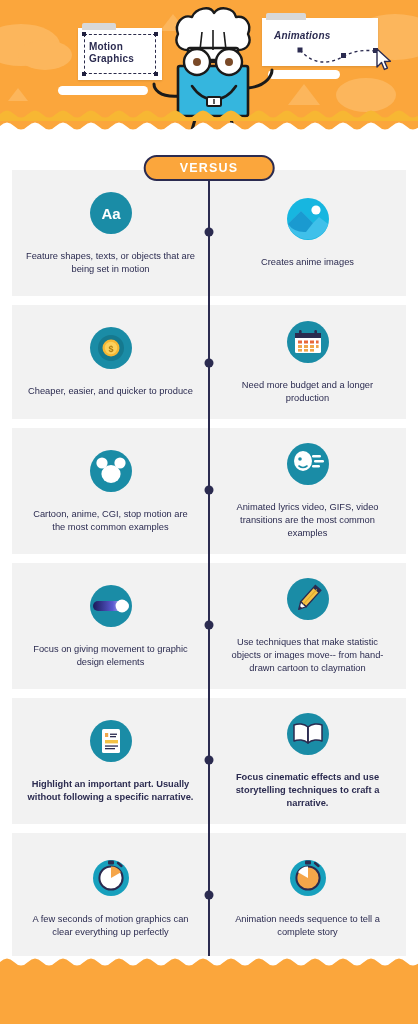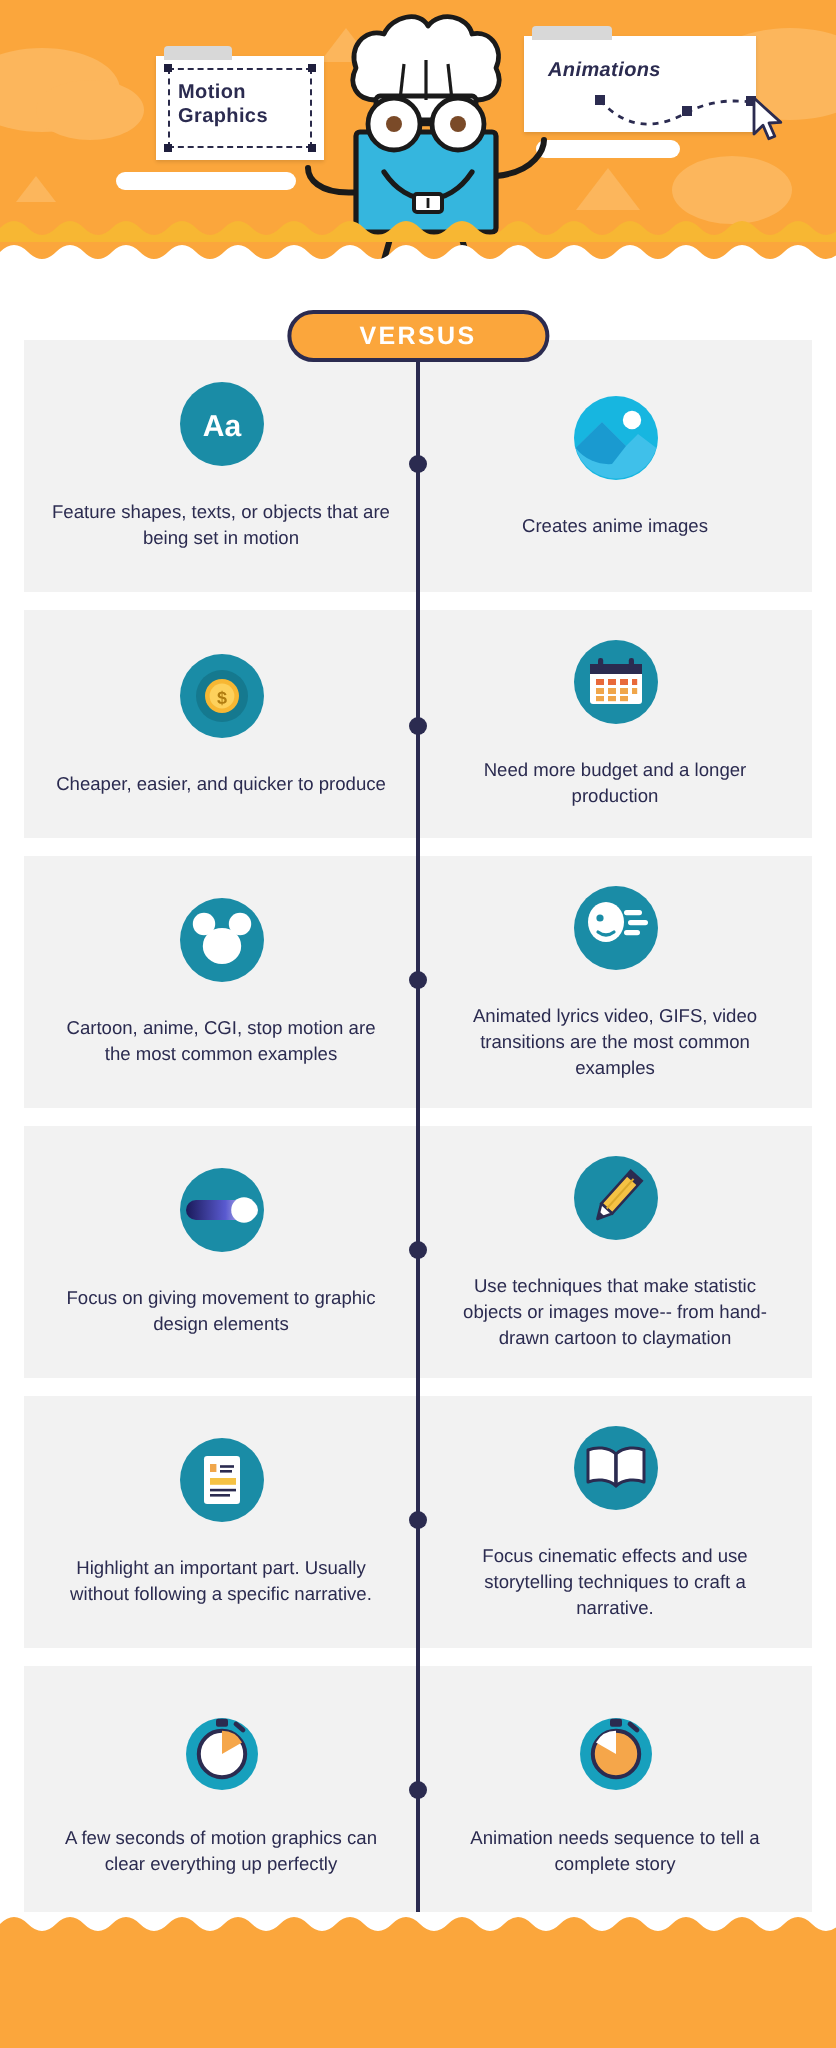--- a/index.html
+++ b/index.html
@@ -374,21 +374,21 @@
               <path d="M20.2,32.6 L22.1,36 L24,32.6 Z" fill="#2b2b50"></path>
               <rect x="18.4" y="7" width="7.4" height="3.4" fill="#2b2b50"></rect>
               <path d="M22.1,9 L22.1,29" stroke="#dba92c" stroke-width="1"></path>
             </g>
           </svg>
         </div>
         <div class="cell-text">Use techniques that make statistic objects or images move-- from hand-drawn cartoon to claymation</div>
       </div>
     </div>
 
-    <div class="row" style="height:126px;">
+    <div class="row" style="height:126px;font-weight:bold;">
       <div class="tl-dot" style="top:62px;"></div>
       <div class="cell">
         <div class="icon-wrap">
           <svg width="44" height="44" viewBox="0 0 44 44">
             <circle cx="22" cy="22" r="21" fill="#1a8ca6"></circle>
             <rect x="13" y="10" width="18" height="24" rx="1.6" fill="#ffffff"></rect>
             <rect x="16" y="14" width="3.2" height="4" fill="#f0a64a"></rect>
             <g fill="#2b2b50">
               <rect x="21" y="14.6" width="7" height="1.3"></rect>
               <rect x="21" y="17" width="6" height="1.3"></rect>

